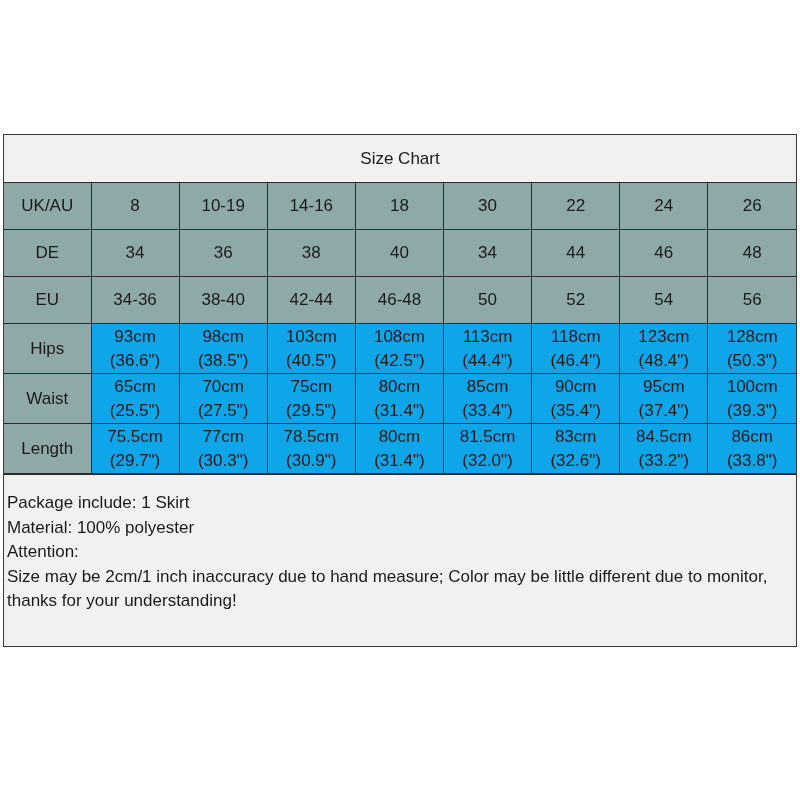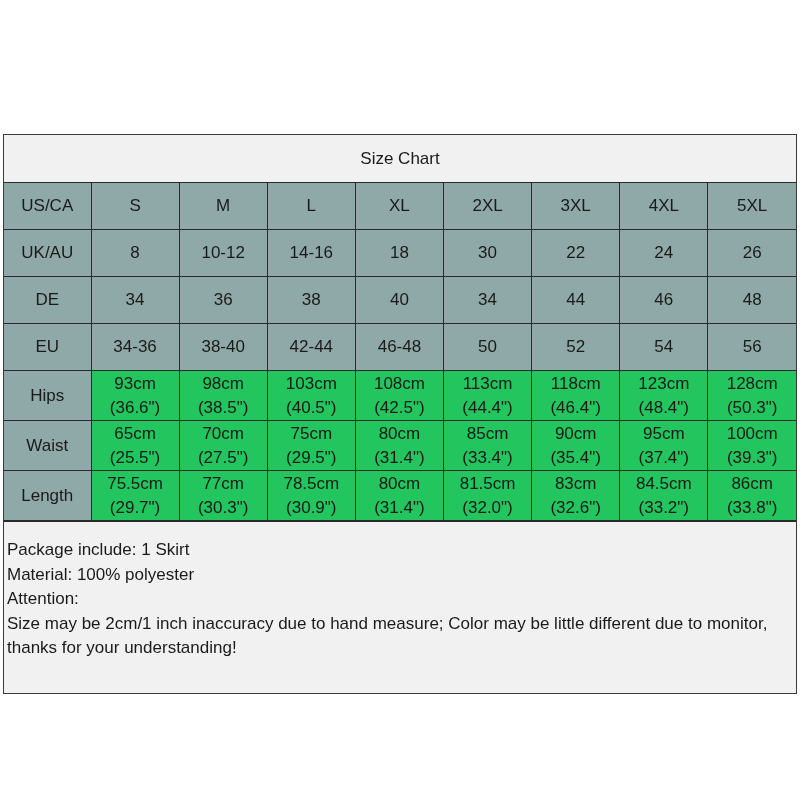--- a/index.html
+++ b/index.html
@@ -46,21 +46,21 @@
       font-size: 17px;
     }
     table.size-table tr:first-child td { border-top: none; }
     table.size-table tr td:first-child { border-left: none; }
     table.size-table tr td:last-child { border-right: none; }
     tr.teal-row td {
       background: #8fa9a8;
       height: 46px;
     }
     tr.measure-row td {
-      background: #22c55e;
+      background: #0ea5e9;
       height: 49px;
       line-height: 24px;
     }
     tr.measure-row td.row-head {
       background: #8fa9a8;
     }
     .cm, .inch { display: block; }
     .notes {
       border-top: 1.5px solid #2a2a2a;
       padding: 16px 4px 18px 3px;
@@ -85,34 +85,23 @@
         <col>
         <col>
         <col>
         <col>
         <col>
         <col>
         <col>
     </colgroup>
     <tbody>
       <tr class="teal-row">
-        <td>US/CA</td>
-        <td>S</td>
-        <td>M</td>
-        <td>L</td>
-        <td>XL</td>
-        <td>2XL</td>
-        <td>3XL</td>
-        <td>4XL</td>
-        <td>5XL</td>
-      </tr>
-      <tr class="teal-row">
         <td>UK/AU</td>
         <td>8</td>
-        <td>10-12</td>
+        <td>10-19</td>
         <td>14-16</td>
         <td>18</td>
         <td>30</td>
         <td>22</td>
         <td>24</td>
         <td>26</td>
       </tr>
       <tr class="teal-row">
         <td>DE</td>
         <td>34</td>

